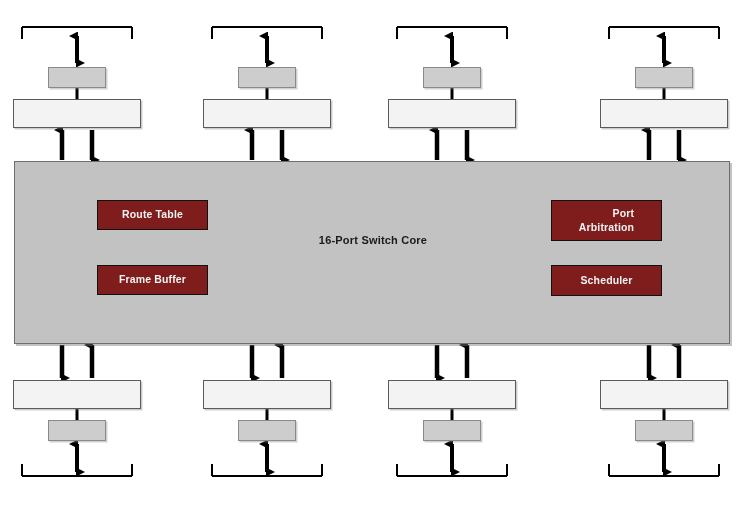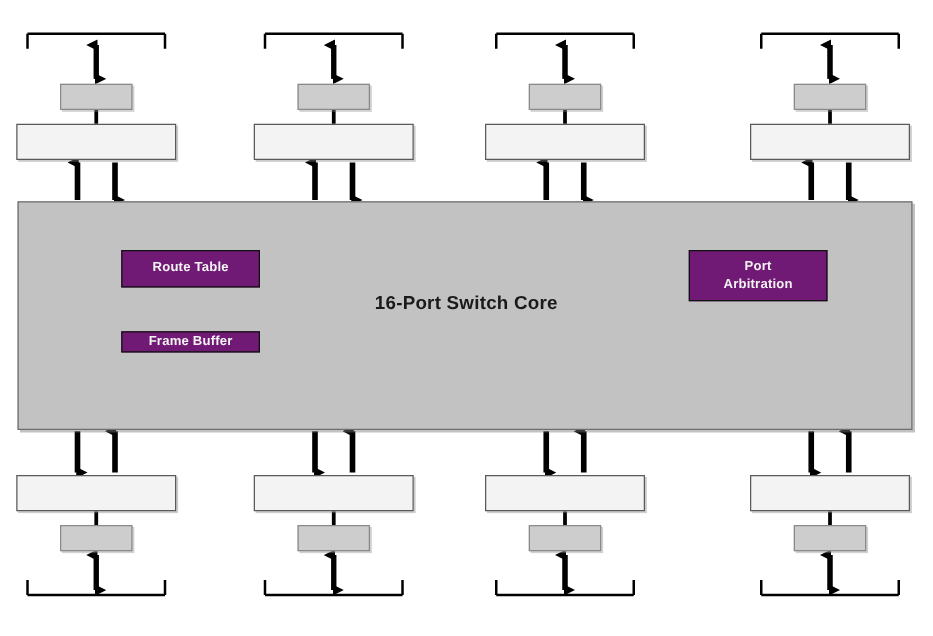--- a/index.html
+++ b/index.html
@@ -11,31 +11,31 @@
 
   
   .core-box{
     position:absolute;left:14px;top:161px;width:716px;height:183px;
     background:#c2c2c2;border:1px solid #6e6e6e;
     box-shadow:2px 2px 0 rgba(120,120,120,.45);
     box-sizing:border-box;
   }
   .core-title{
     position:absolute;left:0;top:234px;width:746px;text-align:center;
-    font-size:15px;font-weight:bold;color:#1a1a1a;letter-spacing:.2px;
+    font-size:11px;font-weight:bold;color:#1a1a1a;letter-spacing:.2px;
   }
   .blk{
-    position:absolute;background:#701a75;border:1px solid #111;
+    position:absolute;background:#7f1d1d;border:1px solid #111;
     color:#f2f2f2;font-size:10.5px;font-weight:bold;
     display:flex;align-items:center;justify-content:center;
-    text-align:center;line-height:1.28;box-sizing:border-box;
+    text-align:right;line-height:1.28;box-sizing:border-box;
     letter-spacing:.15px;
   }
   .blk-route{left:97px;top:200px;width:111px;height:30px;}
-  .blk-frame{left:97px;top:265px;width:111px;height:17px;}
+  .blk-frame{left:97px;top:265px;width:111px;height:30px;}
   .blk-port {left:551px;top:200px;width:111px;height:41px;}
   .blk-sched{left:551px;top:265px;width:111px;height:31px;}
 
   
   .dl-box{
     position:absolute;width:128px;height:29px;background:#f3f3f3;
     border:1px solid #5a5a5a;box-sizing:border-box;
     display:flex;align-items:center;justify-content:center;
     font-size:11px;color:#000;
     box-shadow:1.5px 1.5px 0 rgba(130,130,130,.4);
@@ -135,20 +135,21 @@
   </svg>
 
   <div class="core-box"></div>
   <div class="core-title">16-Port Switch Core</div>
 
   <div class="blk blk-route">Route Table</div>
   <div class="blk blk-frame">Frame Buffer</div>
   <div class="blk blk-port">
       <span>Port<br>Arbitration</span>
     </div>
+  <div class="blk blk-sched">Scheduler</div>
 
   <div id="ports">
       <div class="lane-lbl" style="left:-3px;top:7px;"></div>
       <div class="sd-box" style="left:48px;top:67px;"></div>
       <div class="dl-box" style="left:13px;top:99px;"></div>
       <div class="lane-lbl" style="left:187px;top:7px;"></div>
       <div class="sd-box" style="left:238px;top:67px;"></div>
       <div class="dl-box" style="left:203px;top:99px;"></div>
       <div class="lane-lbl" style="left:372px;top:7px;"></div>
       <div class="sd-box" style="left:423px;top:67px;"></div>

